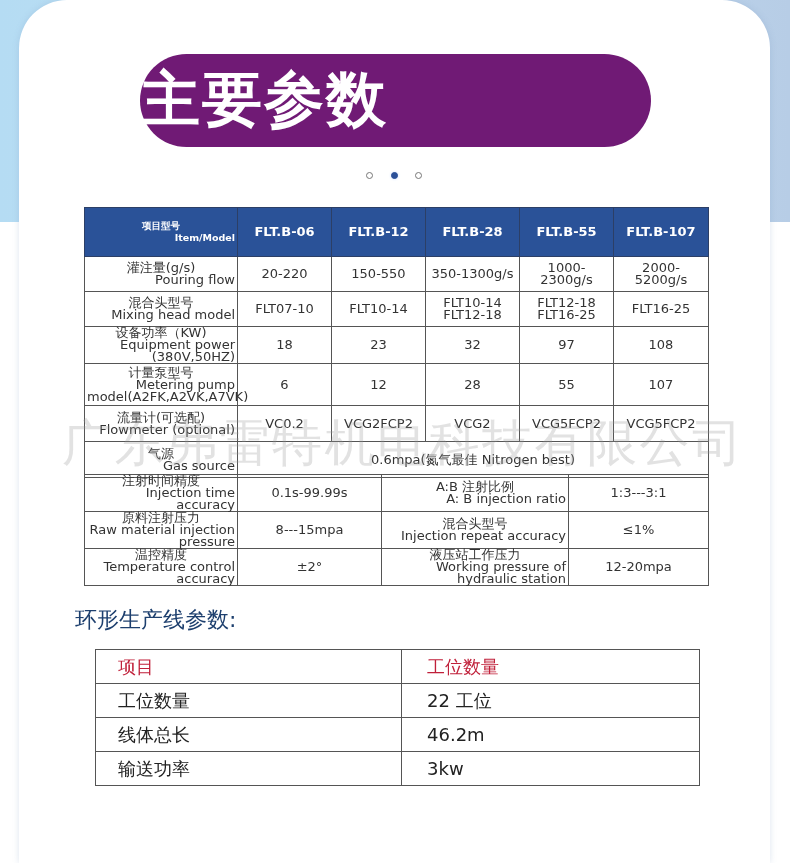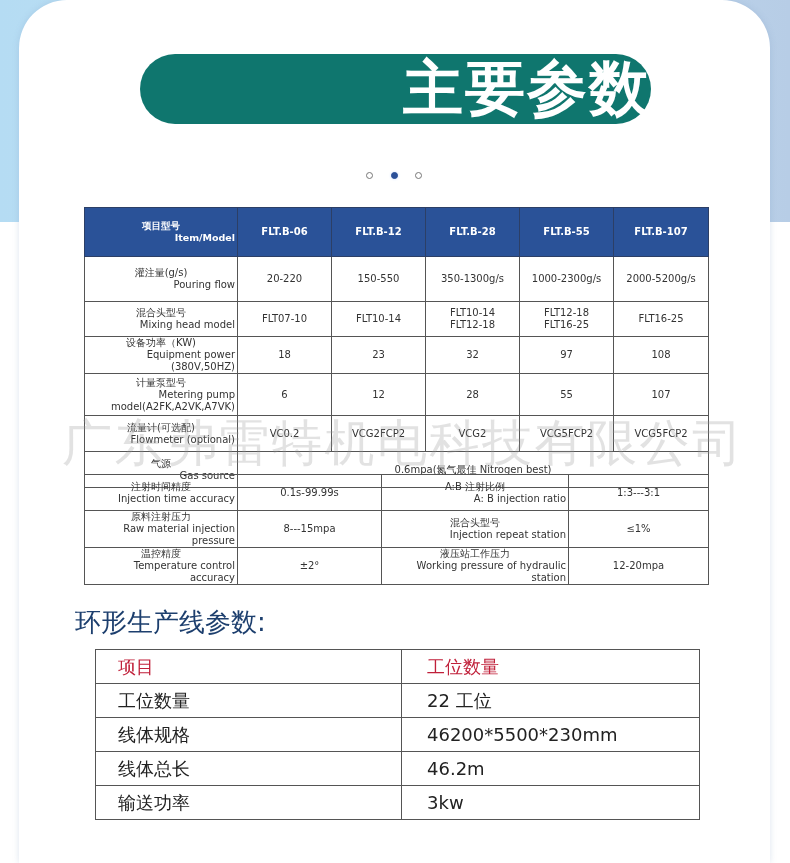--- a/index.html
+++ b/index.html
@@ -13,24 +13,24 @@
       position: absolute; left: 0; top: 0; width: 790px; height: 222px;
       background: linear-gradient(90deg, #b5dcf3 0%, #c3dff2 50%, #b7cde6 100%);
     }
     .card {
       position: absolute; left: 19px; top: 0; width: 751px; height: 863px;
       background: #ffffff;
       border-radius: 48px 48px 0 0;
       box-shadow: 0 0 6px rgba(120,150,190,0.25);
     }
     .title-pill {
-      position: absolute; left: 140px; top: 54px; width: 511px; height: 70px;
-      background: #0f766e;
+      position: absolute; left: 140px; top: 54px; width: 511px; height: 93px;
+      background: #701a75;
       border-radius: 47px;
-      display: flex; align-items: center; justify-content: flex-end;
+      display: flex; align-items: center; justify-content: flex-start;
     }
     .title-pill span {
       color: #ffffff; font-size: 60px; font-weight: bold; letter-spacing: 2px;
       font-family: "DejaVu Sans", sans-serif;
     }
     .dots {
       position: absolute; left: 366px; top: 168px; width: 56px; height: 14px;
       display: flex; justify-content: space-between; align-items: center;
     }
     .dot {
@@ -40,40 +40,40 @@
     .dot.active { background: #2a4f98; border-color: #2a4f98; box-shadow: 0 0 3px #cfe0ff; }
 
     
     .spec {
       position: absolute; left: 84px; top: 207px; width: 624px;
       border-collapse: collapse; table-layout: fixed;
       font-family: "DejaVu Sans", sans-serif; color: #333;
     }
     .spec td {
       border: 1px solid #555; text-align: center; vertical-align: middle;
-      font-size: 10px; line-height: 12px; padding: 0 2px;
+      font-size: 13px; line-height: 12px; padding: 0 2px;
     }
     .spec .hdr td {
       background: #2a5298; color: #ffffff; font-weight: bold; height: 49px;
       border-color: #2c3f66;
     }
     .spec .hdr td.first { font-size: 9.5px; margin-top: 47px; }
     .lbl-cn { display: block; }
     .lbl-en { display: block; text-align: right; }
 
     .watermark {
       position: absolute; left: 62px; top: 408px; width: 680px; height: 70px;
       display: flex; justify-content: space-between; align-items: center;
       color: rgba(150,150,150,0.28); font-size: 50px; pointer-events: none;
       font-family: "DejaVu Sans", sans-serif;
     }
 
     .section-title {
       position: absolute; left: 75px; top: 605px;
-      font-size: 26px; color: #1d3f6e;
+      font-size: 22px; color: #1d3f6e;
       font-family: "DejaVu Sans", sans-serif;
     }
     .line-tbl {
       position: absolute; left: 95px; top: 649px; width: 604px;
       border-collapse: collapse; table-layout: fixed;
       font-family: "DejaVu Sans", sans-serif;
     }
     .line-tbl td {
       border: 1px solid #555; height: 34px; font-size: 18px; color: #222;
       padding-left: 22px; vertical-align: middle;
@@ -111,21 +111,21 @@
     <td class="first">
       <span class="lbl-cn">项目型号</span>
       <span class="lbl-en">Item/Model</span>
     </td>
     <td>FLT.B-06</td>
     <td>FLT.B-12</td>
     <td>FLT.B-28</td>
     <td>FLT.B-55</td>
     <td>FLT.B-107</td>
   </tr>
-  <tr style="height:45px">
+  <tr style="height:35px">
     <td>
       <span class="lbl-cn">灌注量(g/s)</span>
       <span class="lbl-en">Pouring flow</span>
     </td>
     <td>20-220</td>
     <td>150-550</td>
     <td>350-1300g/s</td>
     <td>1000-2300g/s</td>
     <td>2000-5200g/s</td>
   </tr>
@@ -206,21 +206,21 @@
     <td>1:3---3:1</td>
   </tr>
   <tr style="height:36px">
     <td>
       <span class="lbl-cn">原料注射压力</span>
       <span class="lbl-en">Raw material injection pressure</span>
     </td>
     <td>8---15mpa</td>
     <td>
       <span class="lbl-cn">混合头型号</span>
-      <span class="lbl-en">Injection repeat station</span>
+      <span class="lbl-en">Injection repeat accuracy</span>
     </td>
     <td>≤1%</td>
   </tr>
   <tr style="height:36px">
     <td>
       <span class="lbl-cn">温控精度</span>
       <span class="lbl-en">Temperature control accuracy</span>
     </td>
     <td>±2°</td>
     <td>
@@ -258,24 +258,20 @@
   <tbody>
       <tr class="head">
     <td>项目</td>
     <td class="c2">工位数量</td>
   </tr>
   <tr>
     <td>工位数量</td>
     <td class="c2">22 工位</td>
   </tr>
   <tr>
-    <td>线体规格</td>
-    <td class="c2">46200*5500*230mm</td>
-  </tr>
-  <tr>
     <td>线体总长</td>
     <td class="c2">46.2m</td>
   </tr>
   <tr>
     <td>输送功率</td>
     <td class="c2">3kw</td>
   </tr>
 </tbody>
   </table>
 

